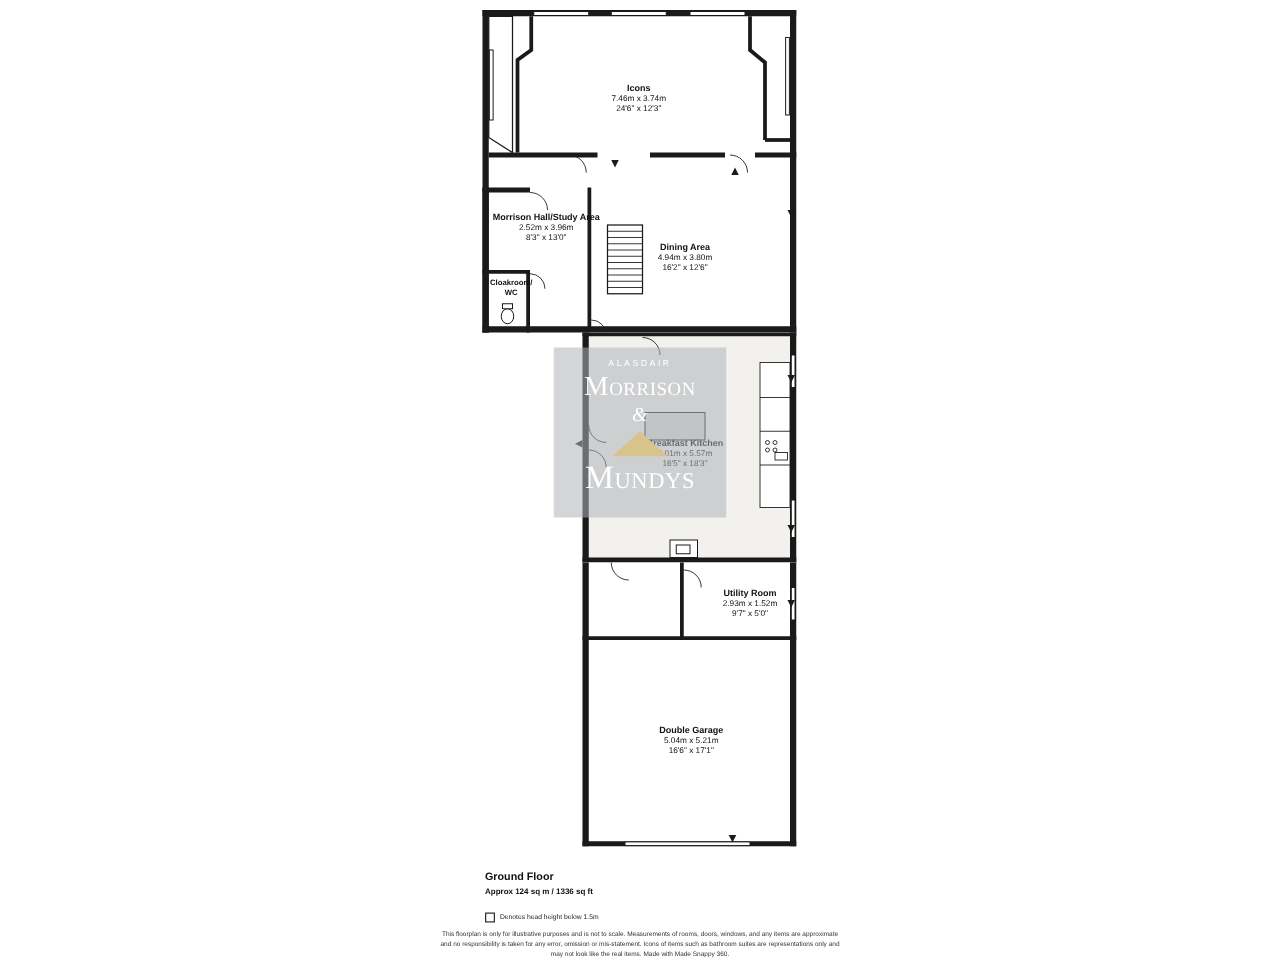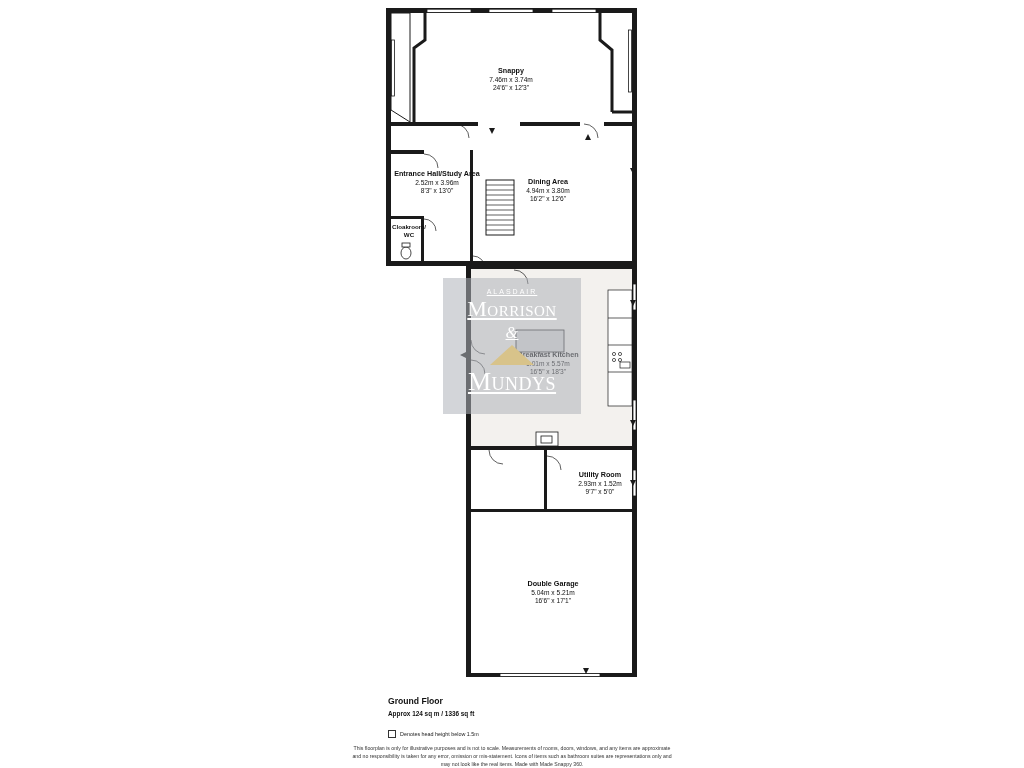--- a/index.html
+++ b/index.html
@@ -50,21 +50,20 @@
     height: 136px;
     background: rgba(175,178,185,0.55);
     display: flex;
     flex-direction: column;
     align-items: center;
     justify-content: flex-start;
     color: #ffffff;
     font-family: "Liberation Serif", serif;
     letter-spacing: 0.5px;
     pointer-events: none;
-    text-decoration: underline;
   }
   #watermark .wm-top {
     font-size: 7px;
     letter-spacing: 2px;
     margin-top: 10px;
     font-family: "Liberation Sans", sans-serif;
   }
   #watermark .wm-main {
     font-size: 22px;
     margin-top: 1px;
@@ -288,32 +287,32 @@
     <polygon points="630,168 636,168 633,174"></polygon>
     <polygon points="630,300 636,300 633,306"></polygon>
     <polygon points="630,420 636,420 633,426"></polygon>
     <polygon points="630,480 636,480 633,486"></polygon>
     <polygon points="583,668 589,668 586,674"></polygon>
     <polygon points="460,355 466,352 466,358"></polygon>
   </g>
 </svg>
 
 <div class="room-label" style="left:511px; top:67px;">
-  <span class="name">Snappy</span>
+  <span class="name">Icons</span>
   <span class="dim">7.46m x 3.74m</span>
   <span class="dim">24'6" x 12'3"</span>
 </div>
 
 <div class="room-label" style="left:437px; top:170px;">
-  <span class="name">Entrance Hall/Study Area</span>
+  <span class="name">Morrison Hall/Study Area</span>
   <span class="dim">2.52m x 3.96m</span>
   <span class="dim">8'3" x 13'0"</span>
 </div>
 
-<div class="room-label" style="left:548px; top:178px;">
+<div class="room-label" style="left:548px; top:194px;">
   <span class="name">Dining Area</span>
   <span class="dim">4.94m x 3.80m</span>
   <span class="dim">16'2" x 12'6"</span>
 </div>
 
 <div class="room-label small" style="left:409px; top:223px;">
   <span class="name">Cloakroom/</span>
   <span class="name">WC</span>
 </div>
 

